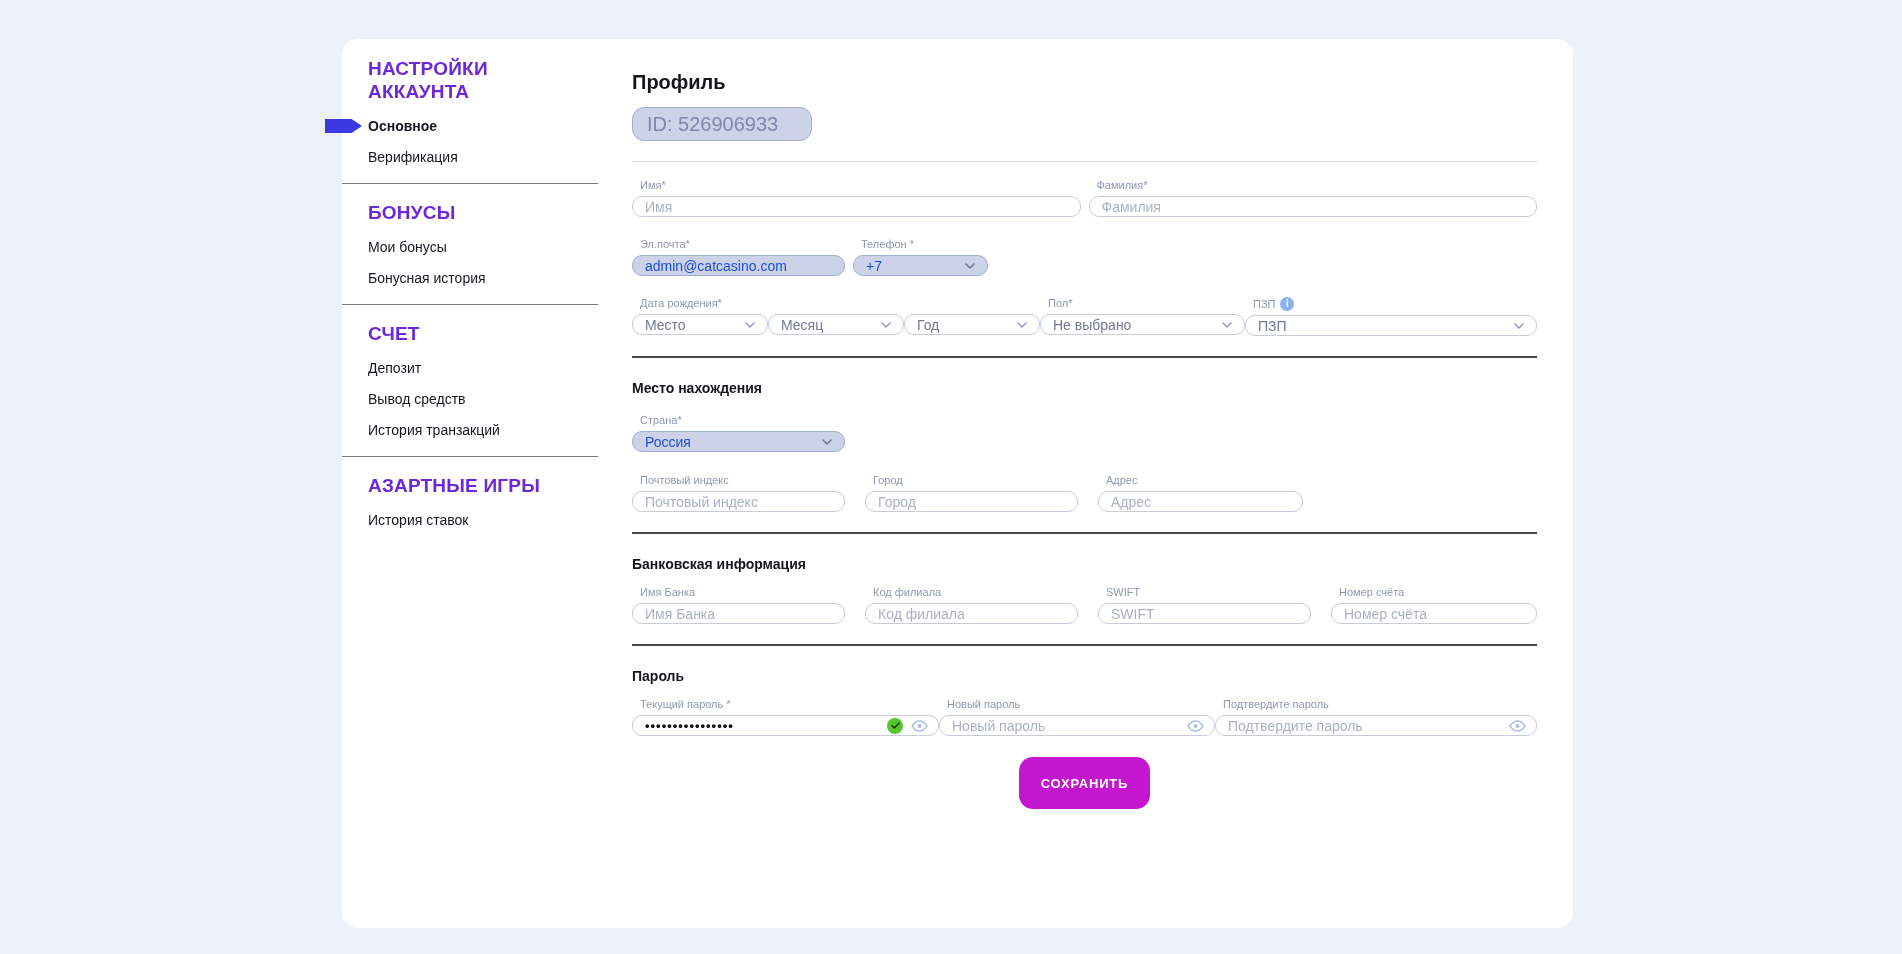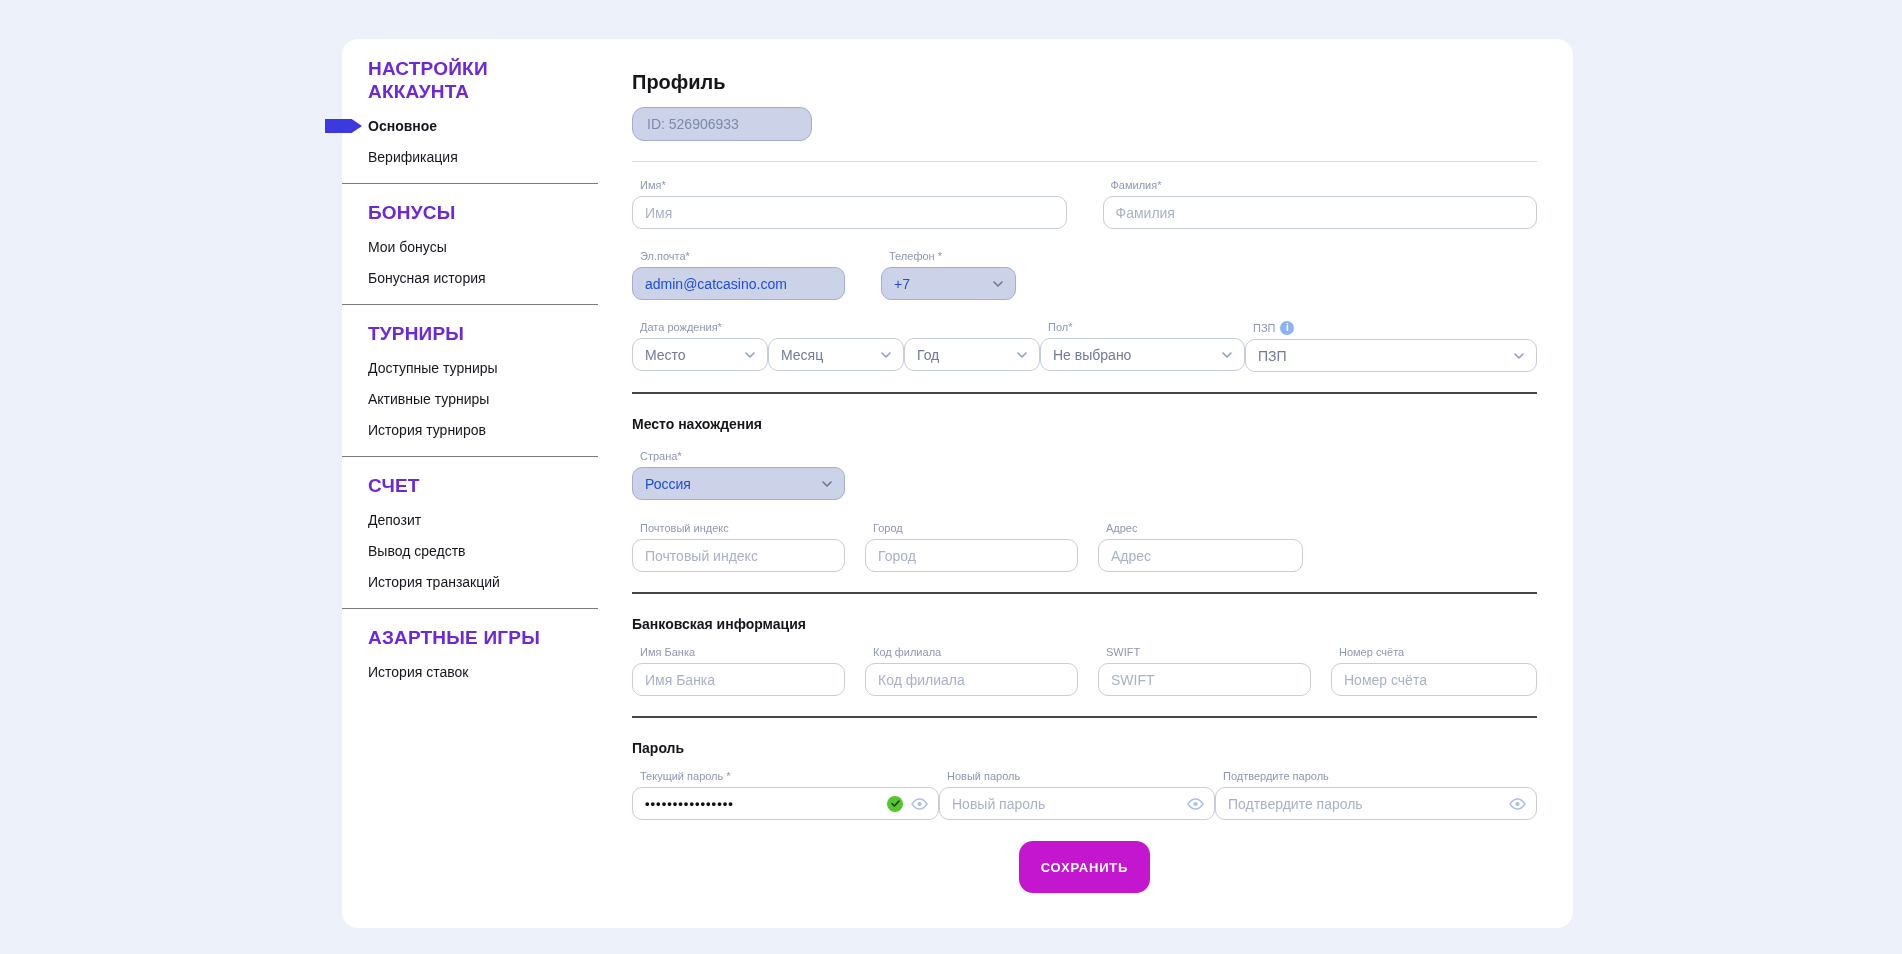--- a/index.html
+++ b/index.html
@@ -41,41 +41,41 @@
     clip-path:polygon(0 0, 72% 0, 100% 50%, 72% 100%, 0 100%);
   }
 
   
   .main { flex:1; padding:16px 36px 0 34px; }
   .page-title { font-size:20px; font-weight:bold; line-height:24px; margin-top:15px; }
   .id-pill {
     margin-top:13px; width:180px; height:34px; border-radius:12px;
     background:#ccd3e9; border:1px solid #a3adcf;
     display:flex; align-items:center; padding:0 14px;
-    font-size:14px; color:#7d88ab;
+    font-size:20px; color:#7d88ab;
   }
   .divider-light { margin-top:20px; border-top:1px solid #d7dae3; }
   .divider-dark  { margin-top:20px; border-top:2px solid #474747; }
   .section-heading { margin-top:21px; font-size:14px; font-weight:bold; line-height:18px; color:#15151c; }
 
   .row { display:flex; margin-top:17px; }
   .row.gap19 { }
   .row.gap20 { gap:20px; }
-  .row.gap23 { gap:36px; }
+  .row.gap23 { gap:8px; }
   .row.mt21 { margin-top:21px; }
   .row.mt22 { margin-top:22px; }
   .row.mt13 { margin-top:13px; }
 
   .field { display:flex; flex-direction:column; }
   .field .flabel {
     font-size:11px; line-height:13px; color:#8e97b4;
     margin:0 0 4px 8px; display:flex; align-items:center; gap:5px;
   }
   .control {
-    height:33px; border:1px solid #c7ccd9; border-radius:10px;
+    height:21px; border:1px solid #c7ccd9; border-radius:10px;
     background:#fff; padding:0 12px; font-size:14px; color:#3a3f55;
     font-family:"Liberation Sans", sans-serif;
     display:flex; align-items:center; width:100%;
   }
   input.control::placeholder { color:#a9b1c6; opacity:1; }
   .control.disabled {
     background:#ccd3e9; border-color:#a3adcf; color:#1d4ed8;
   }
   .select { justify-content:space-between; cursor:pointer; color:#707a99; gap:8px; }
   .select .sel-text { white-space:nowrap; overflow:hidden; }
@@ -135,32 +135,20 @@
     <div class="side-section">
       <div class="side-heading">БОНУСЫ</div>
       <div class="side-item inactive">
         <span>Мои бонусы</span>
       </div>
       <div class="side-item inactive">
         <span>Бонусная история</span>
       </div>
     </div>
 
-    <div class="side-section">
-      <div class="side-heading">ТУРНИРЫ</div>
-      <div class="side-item inactive">
-        <span>Доступные турниры</span>
-      </div>
-      <div class="side-item inactive">
-        <span>Активные турниры</span>
-      </div>
-      <div class="side-item inactive">
-        <span>История турниров</span>
-      </div>
-    </div>
 
     <div class="side-section">
       <div class="side-heading">СЧЕТ</div>
       <div class="side-item inactive">
         <span>Депозит</span>
       </div>
       <div class="side-item inactive">
         <span>Вывод средств</span>
       </div>
       <div class="side-item inactive">

